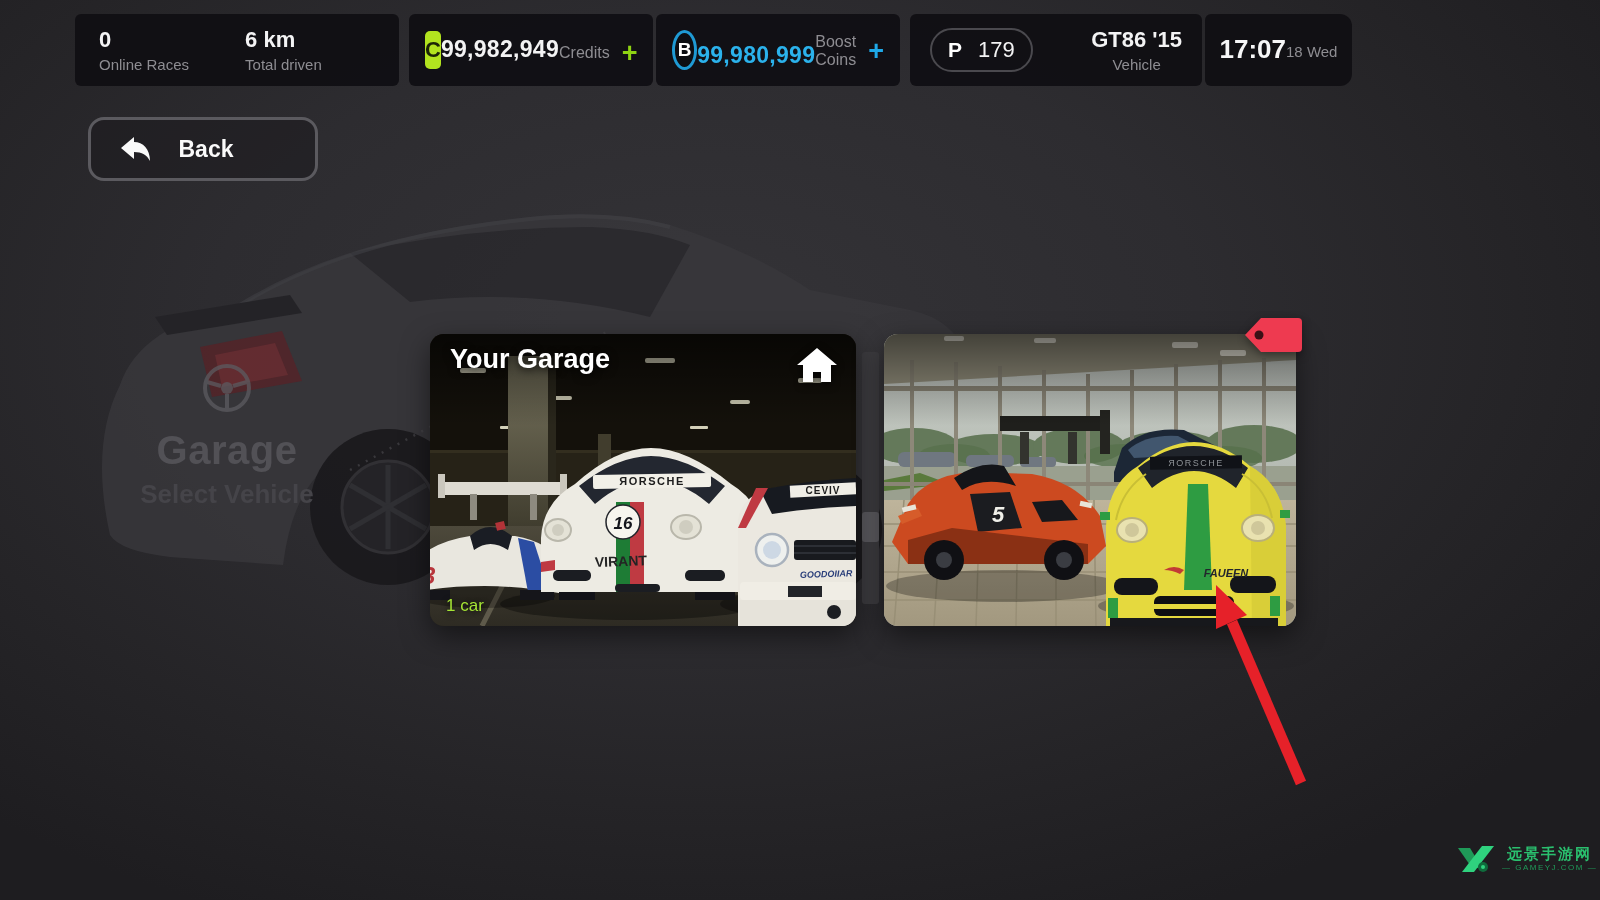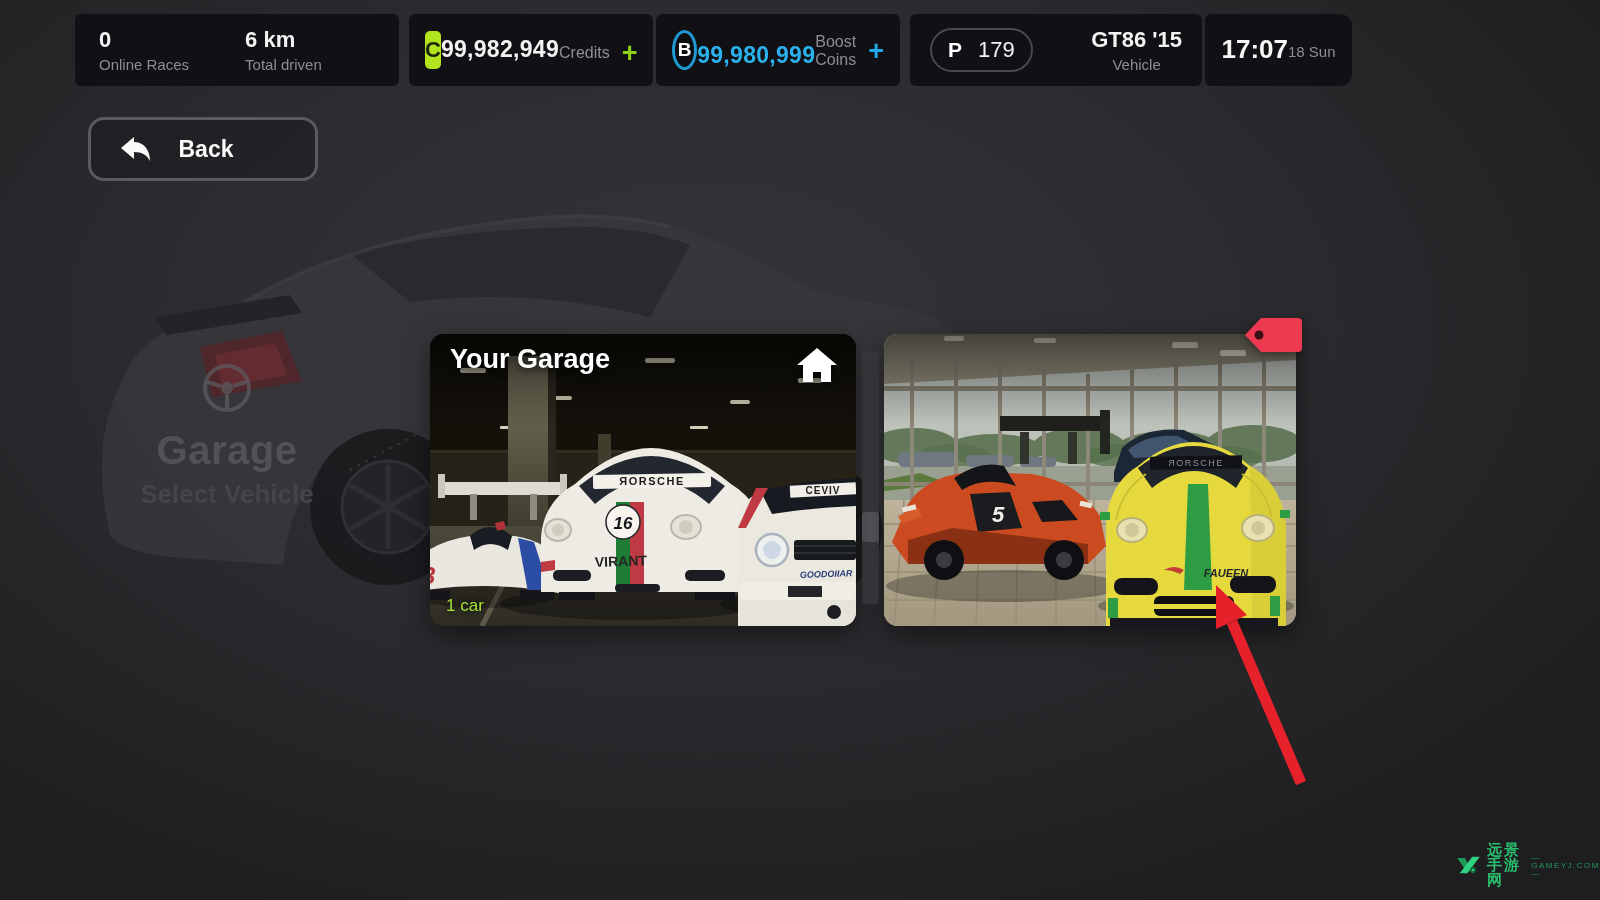--- a/index.html
+++ b/index.html
@@ -65,21 +65,21 @@
     text-shadow:0 2px 6px rgba(0,0,0,.8);z-index:2;}
   
   .divider{left:862px;top:352px;width:17px;height:252px;background:#3e3d41;border-radius:3px;z-index:2;}
   .divider .thumb{position:absolute;left:0;top:160px;width:100%;height:30px;background:#5d5c61;border-radius:3px;}
   
   .tag{left:1244px;top:317px;z-index:5;filter:drop-shadow(0 3px 5px rgba(0,0,0,.4));}
   
   .arrow-overlay{left:0;top:0;z-index:6;pointer-events:none;}
   
   .watermark{left:1456px;top:842px;display:flex;align-items:center;gap:6px;z-index:7;}
-  .wm-txt{display:flex;flex-direction:row;align-items:center;line-height:1;}
+  .wm-txt{display:flex;flex-direction:column;align-items:center;line-height:1;}
   .wm-site{color:#2abf6e;font-size:15px;font-weight:bold;letter-spacing:2px;}
   .wm-domain{color:#1f9a58;font-size:8px;letter-spacing:1.5px;margin-top:3px;}
 </style>
 </head>
 <body>
 
 <div class="stage">
 
   <svg class="abs" style="left:50px;top:195px;opacity:.85;z-index:0" width="920" height="430" viewBox="0 0 920 430">
     <path d="M60,340 Q40,250 70,190 Q90,130 190,110 Q300,40 480,22 Q560,14 620,30 Q700,55 760,95 L860,115 Q905,125 915,160 L920,240 L920,365 L840,365 Q832,282 762,282 Q692,282 682,365 L445,370 Q432,256 340,252 Q248,250 233,370 L120,362 Q70,356 60,340 Z" fill="#38373b"></path>
@@ -147,21 +147,21 @@
         <span class="p">P</span>
         <span class="n">179</span>
       </div>
       <div class="stat">
         <span class="v">GT86 '15</span>
         <span class="l">Vehicle</span>
       </div>
     </div>
     <div class="seg last seg-time">
       <span class="t">17:07</span>
-      <span class="d">18 Sun</span>
+      <span class="d">18 Wed</span>
     </div>
   </div>
 
   <div class="abs back-btn">
     <svg width="34" height="30" viewBox="0 0 34 30">
       <path d="M17,3 L4,14 L17,25 v-7 c8,0 13,3 16,9 0,-12 -7,-19 -16,-19 Z" fill="#fafafa"></path>
     </svg>
     <span>Back</span>
   </div>
 

